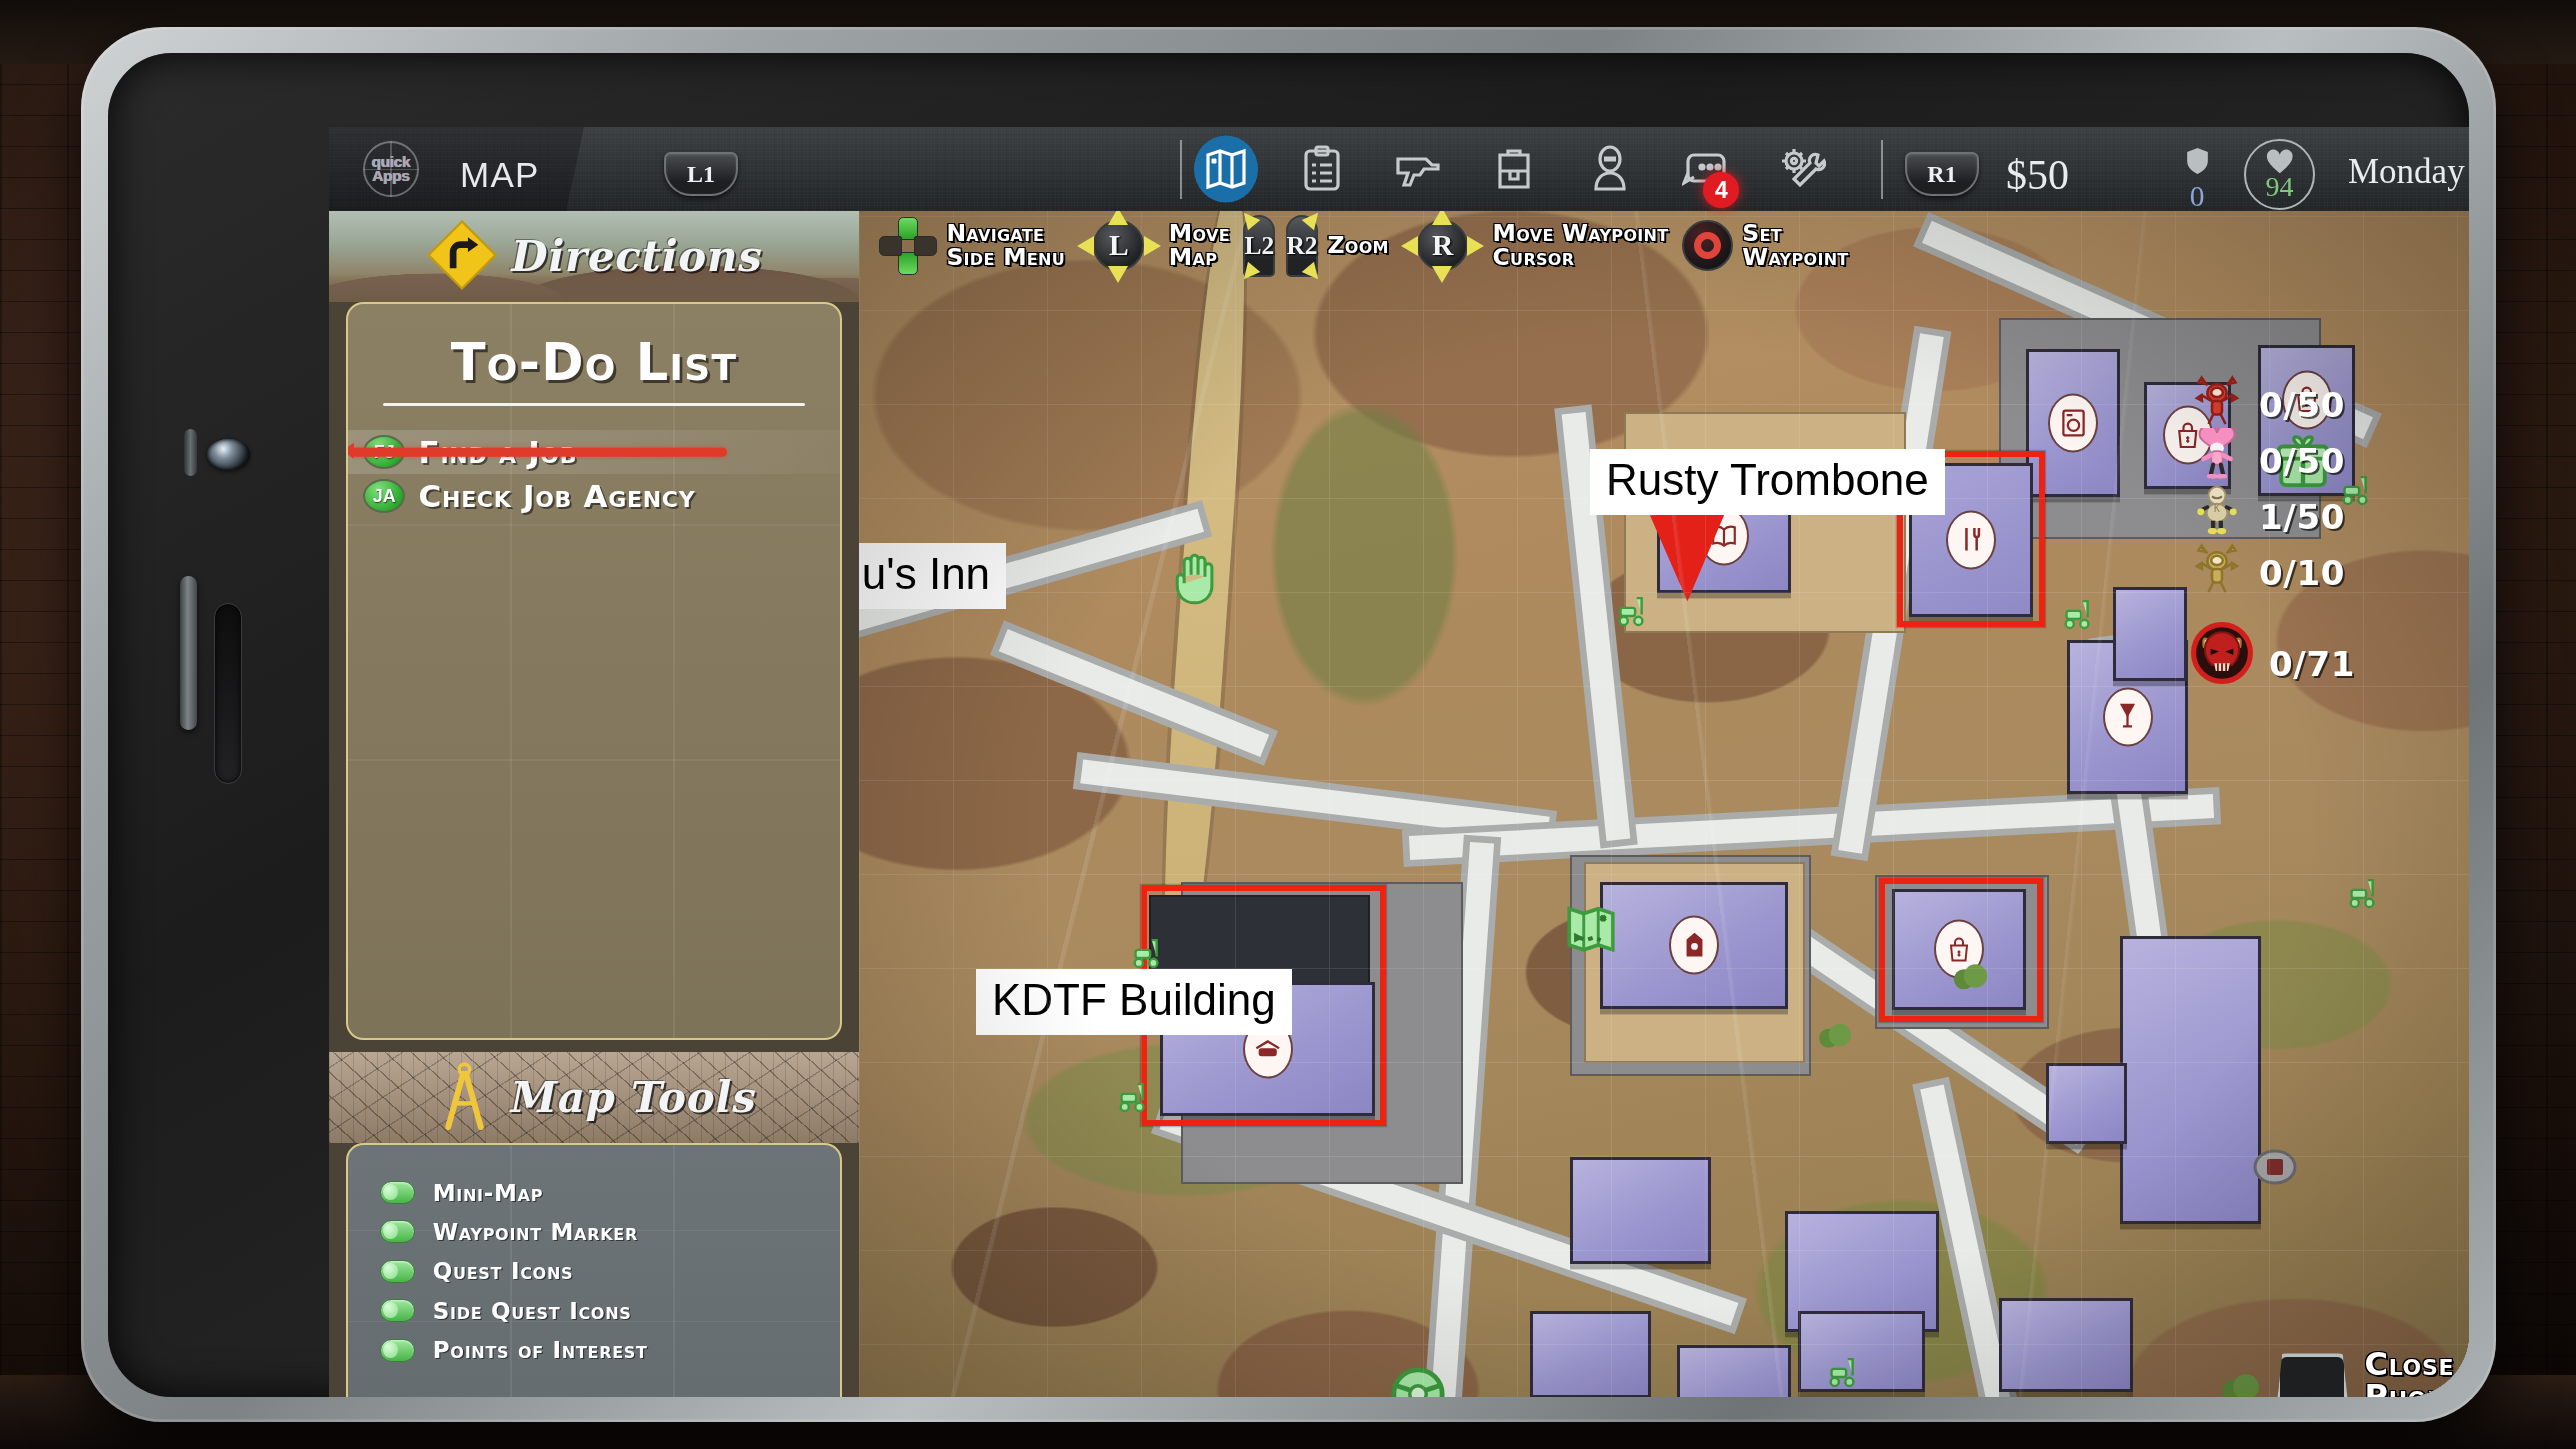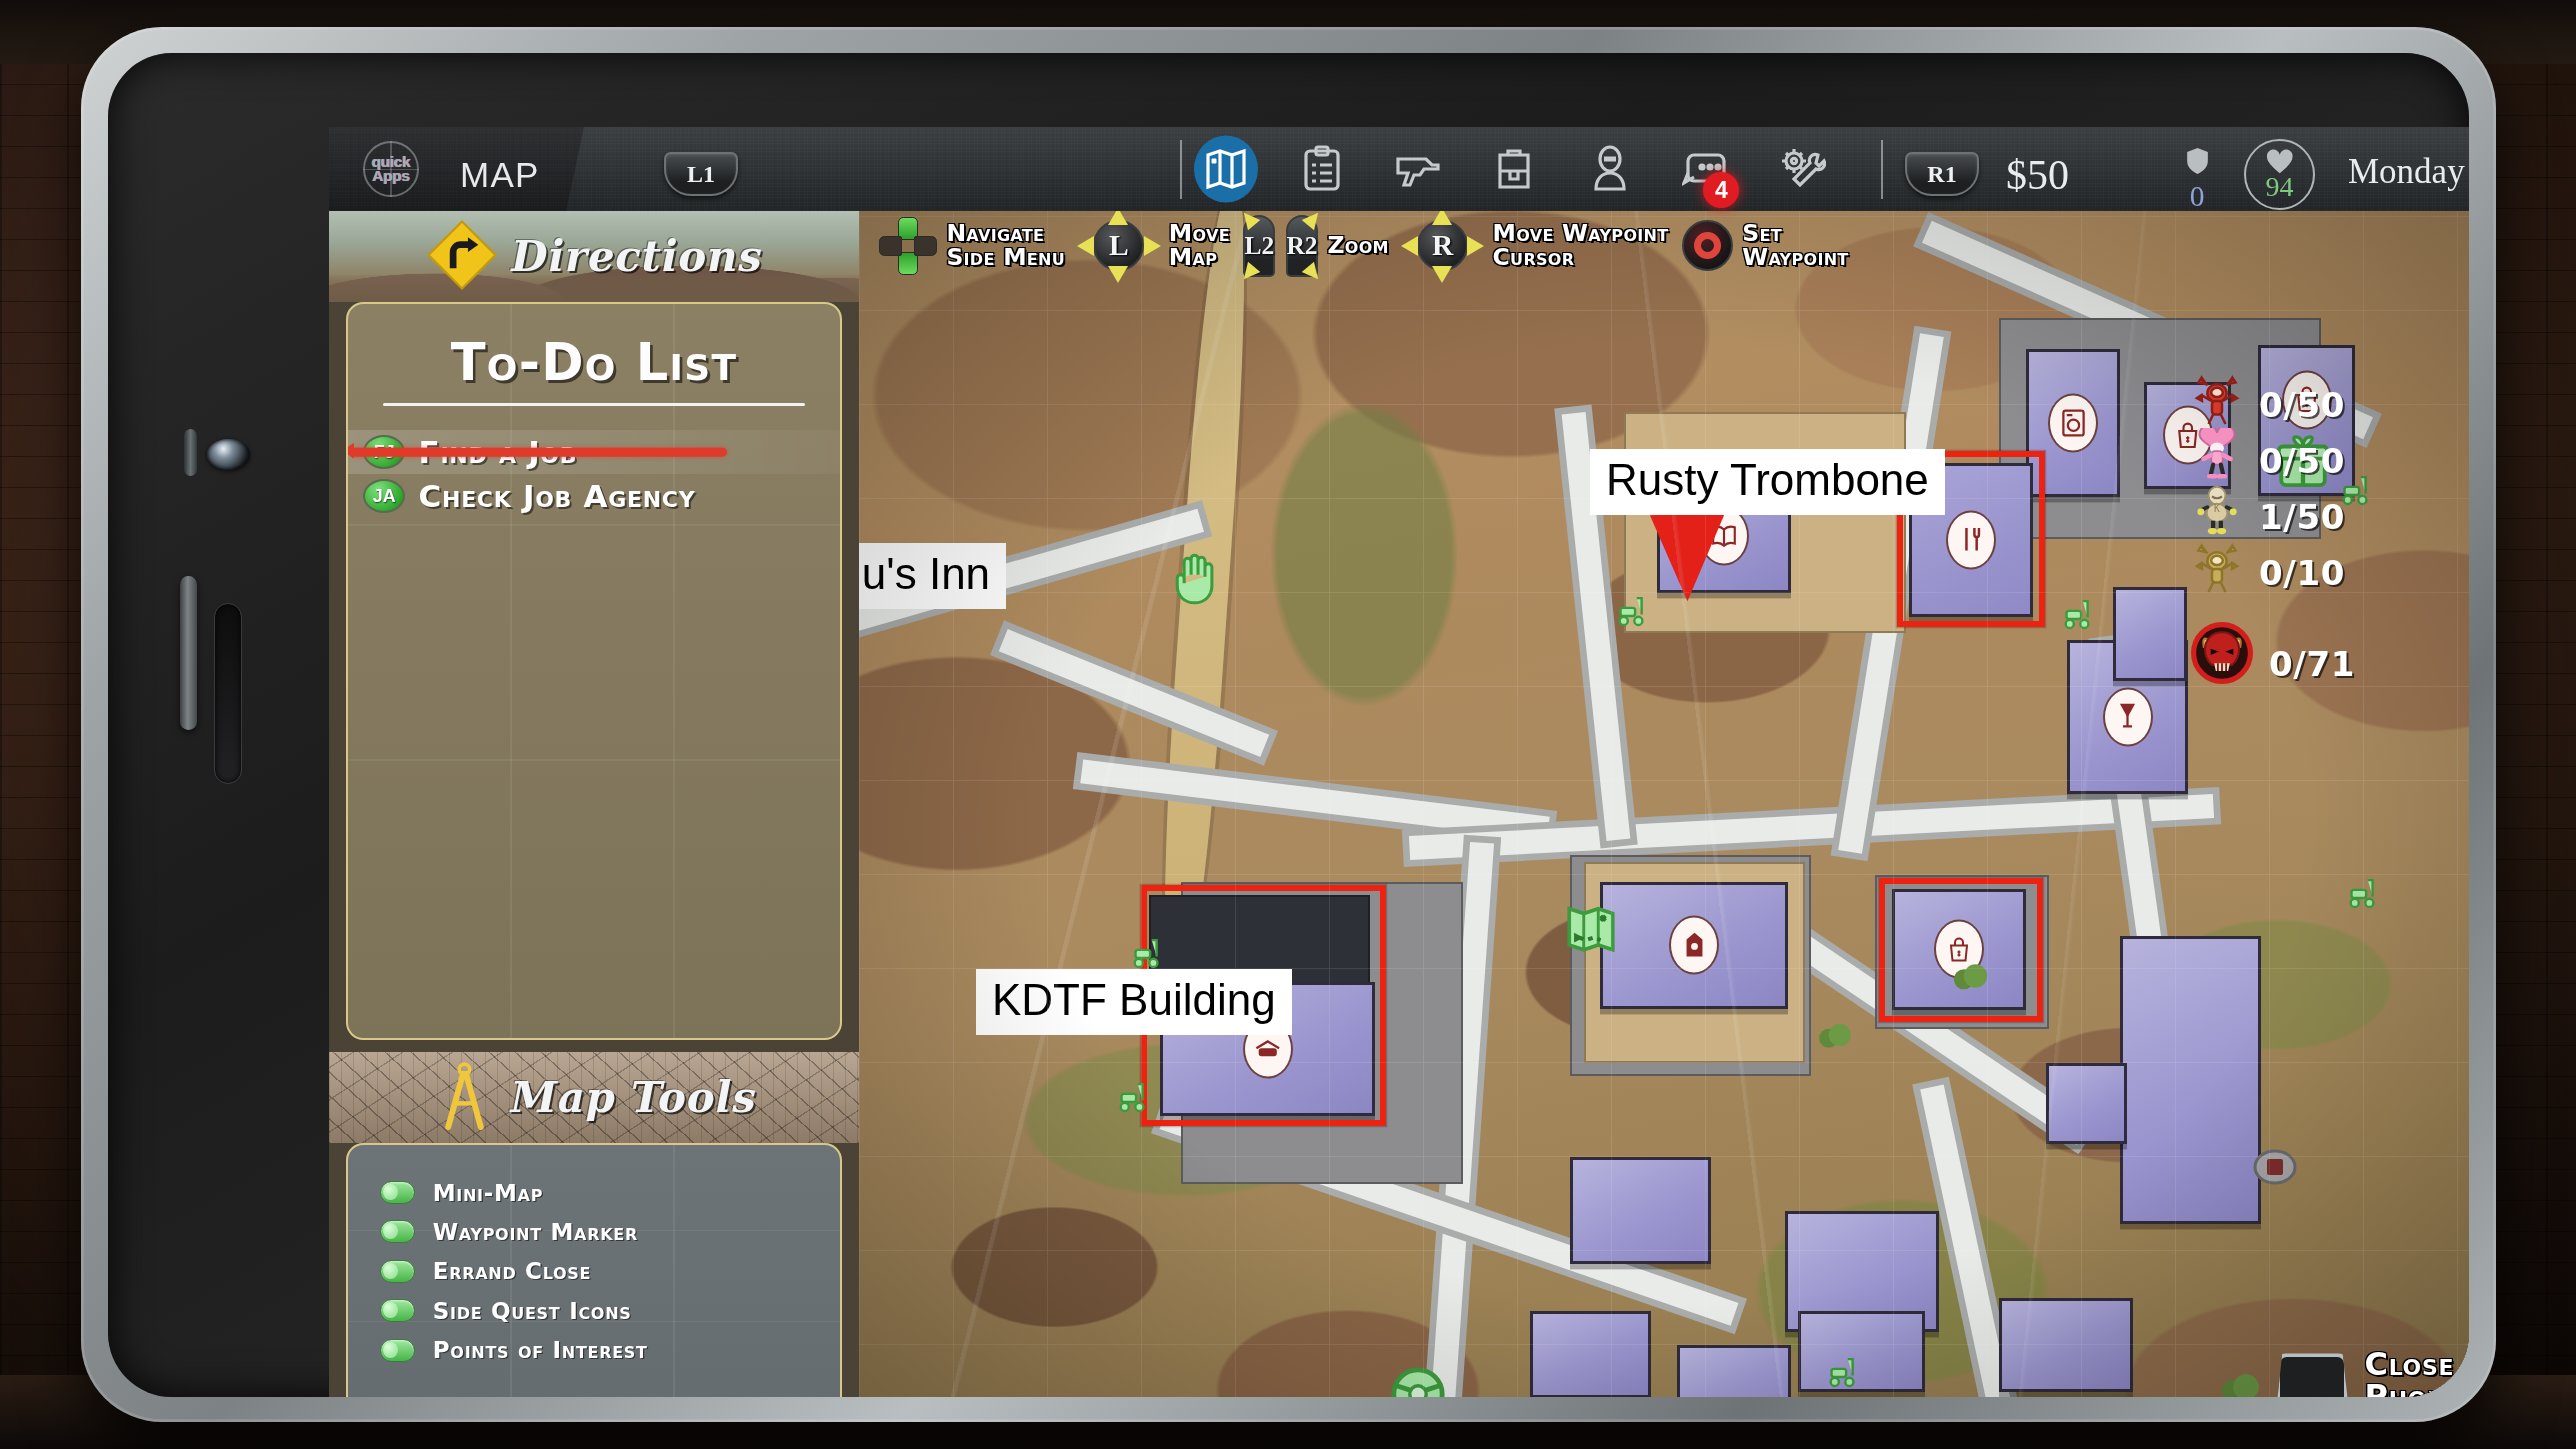--- a/index.html
+++ b/index.html
@@ -528,21 +528,21 @@
             <div class="tool-item">
               <div class="toggle"></div>
               <div class="tool-label">Mini-Map</div>
             </div>
             <div class="tool-item">
               <div class="toggle"></div>
               <div class="tool-label">Waypoint Marker</div>
             </div>
             <div class="tool-item">
               <div class="toggle"></div>
-              <div class="tool-label">Errand Close</div>
+              <div class="tool-label">Quest Icons</div>
             </div>
             <div class="tool-item">
               <div class="toggle"></div>
               <div class="tool-label">Side Quest Icons</div>
             </div>
             <div class="tool-item">
               <div class="toggle"></div>
               <div class="tool-label">Points of Interest</div>
             </div>
           </div>

